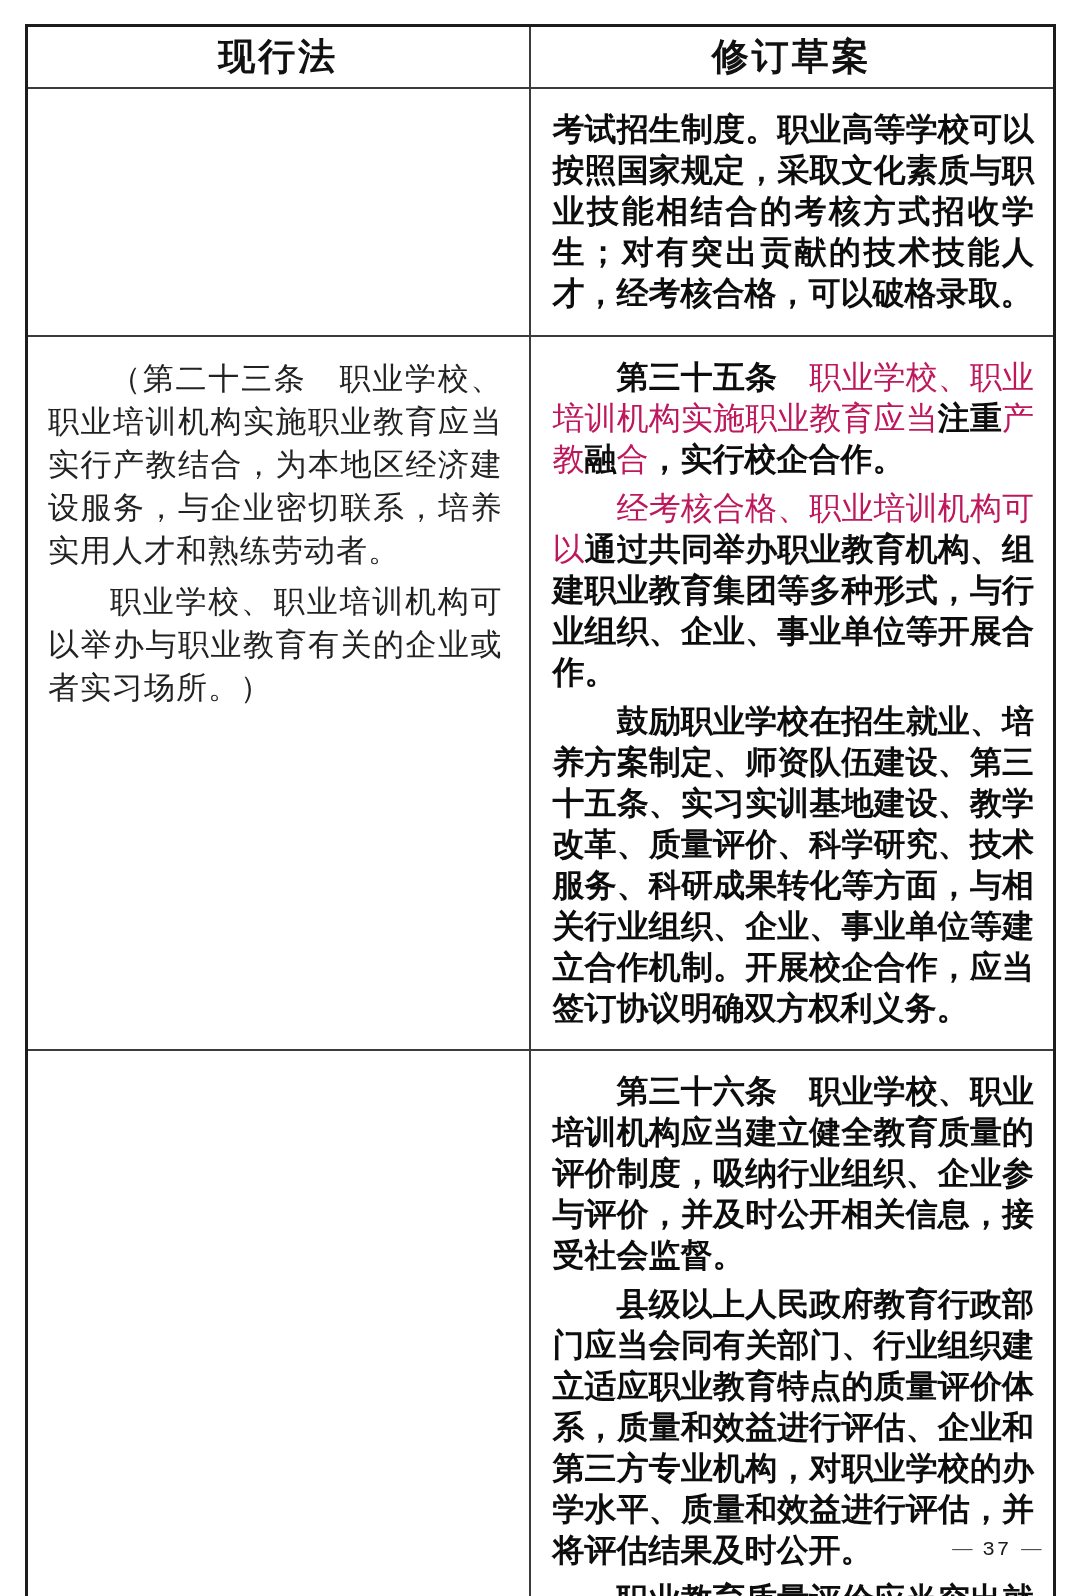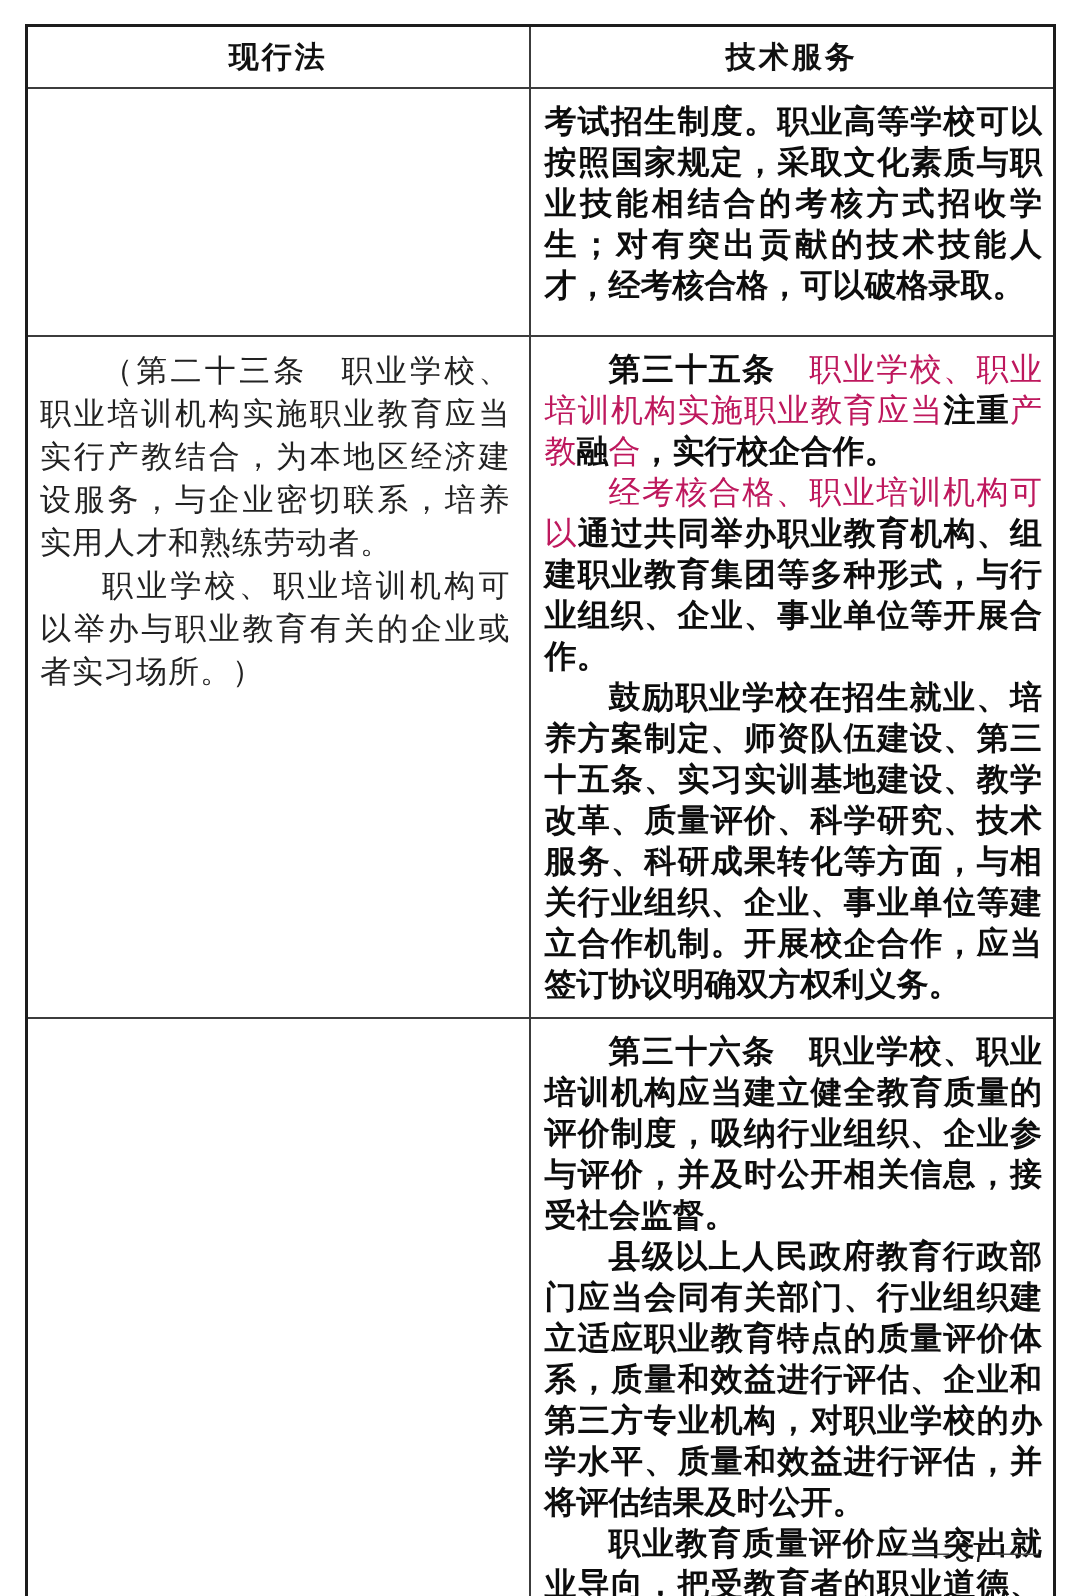--- a/index.html
+++ b/index.html
@@ -33,36 +33,36 @@
     border: 2px solid #3c3c3c;
     vertical-align: top;
     padding: 0;
   }
   .compare-table th {
     height: 60px;
     vertical-align: middle;
     text-align: center;
     font-family: "Liberation Sans", sans-serif;
     font-weight: 700;
-    font-size: 30px;
+    font-size: 37px;
     letter-spacing: 3px;
     color: #111111;
   }
   col.col-left  { width: 503px; }
   col.col-right { width: 525px; }
 
   tbody tr:nth-child(1) td { height: 222px; }
   tbody tr:nth-child(2) td { height: 618px; }
   tbody tr:nth-child(3) td { height: 575px; }
 
   td.cell-left  { padding: 12px 18px 12px 12px; }
   td.cell-right { padding: 12px 11px 12px 14px; }
 
   .para {
-    margin: 0;
+    margin: 8px;
     text-align: justify;
     text-justify: inter-ideograph;
     line-height: 41px;
     font-size: 32px;
     word-break: break-all;
   }
   .para.indent { text-indent: 2em; }
 
   
   .seg-song {
@@ -83,24 +83,24 @@
   }
   
   .seg-bold {
     font-family: "Liberation Sans", sans-serif;
     font-weight: 700;
     color: #0d0d0d;
   }
 
   .page-number {
     position: absolute;
-    right: 36px;
+    right: 28px;
     top: 1538px;
-    font-family: Liberation Sans, sans-serif;
-    font-size: 27px;
+    font-family: Liberation Mono, monospace;
+    font-size: 21px;
     color: #2c2c2c;
     white-space: nowrap;
   }
   .page-number .dash {
     display: inline-block;
     transform: scaleX(1.6) scaleY(0.8);
     color: #4a4a4a;
     margin: 0 14px;
   }
   .page-number .num {
@@ -114,21 +114,21 @@
 <div class="page">
 
   <table class="compare-table">
     <colgroup>
       <col class="col-left">
       <col class="col-right">
     </colgroup>
     <thead>
       <tr>
         <th>现行法</th>
-        <th>技术服务</th>
+        <th>修订草案</th>
       </tr>
     </thead>
     <tbody id="table-body">
         <tr>
           <td class="cell-left"></td>
           <td class="cell-right">
             <p class="para"><span class="seg-bold">考试招生制度。职业高等学校可以按照国家规定，采取文化素质与职业技能相结合的考核方式招收学生；对有突出贡献的技术技能人才，经考核合格，可以破格录取。</span></p>
           </td>
         </tr>
         <tr>

